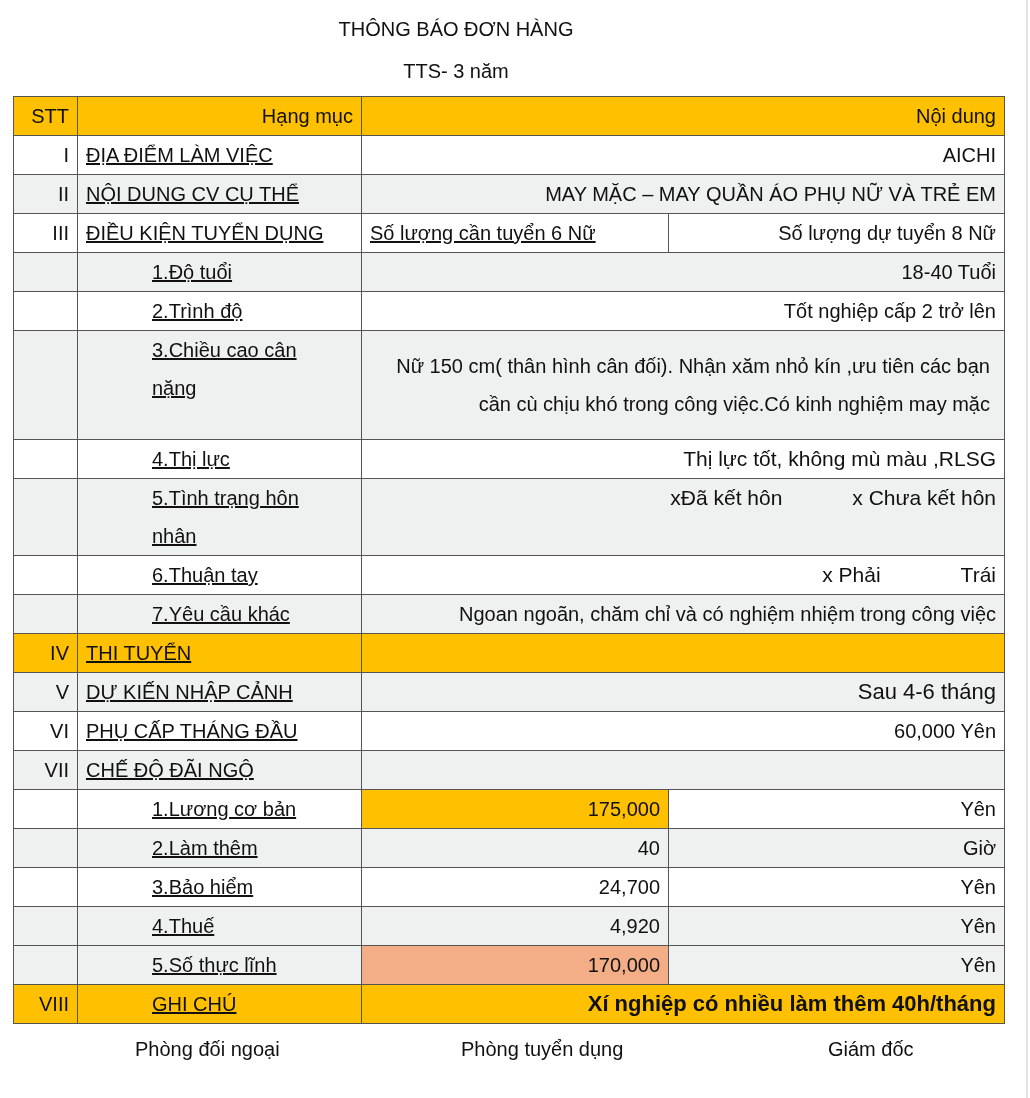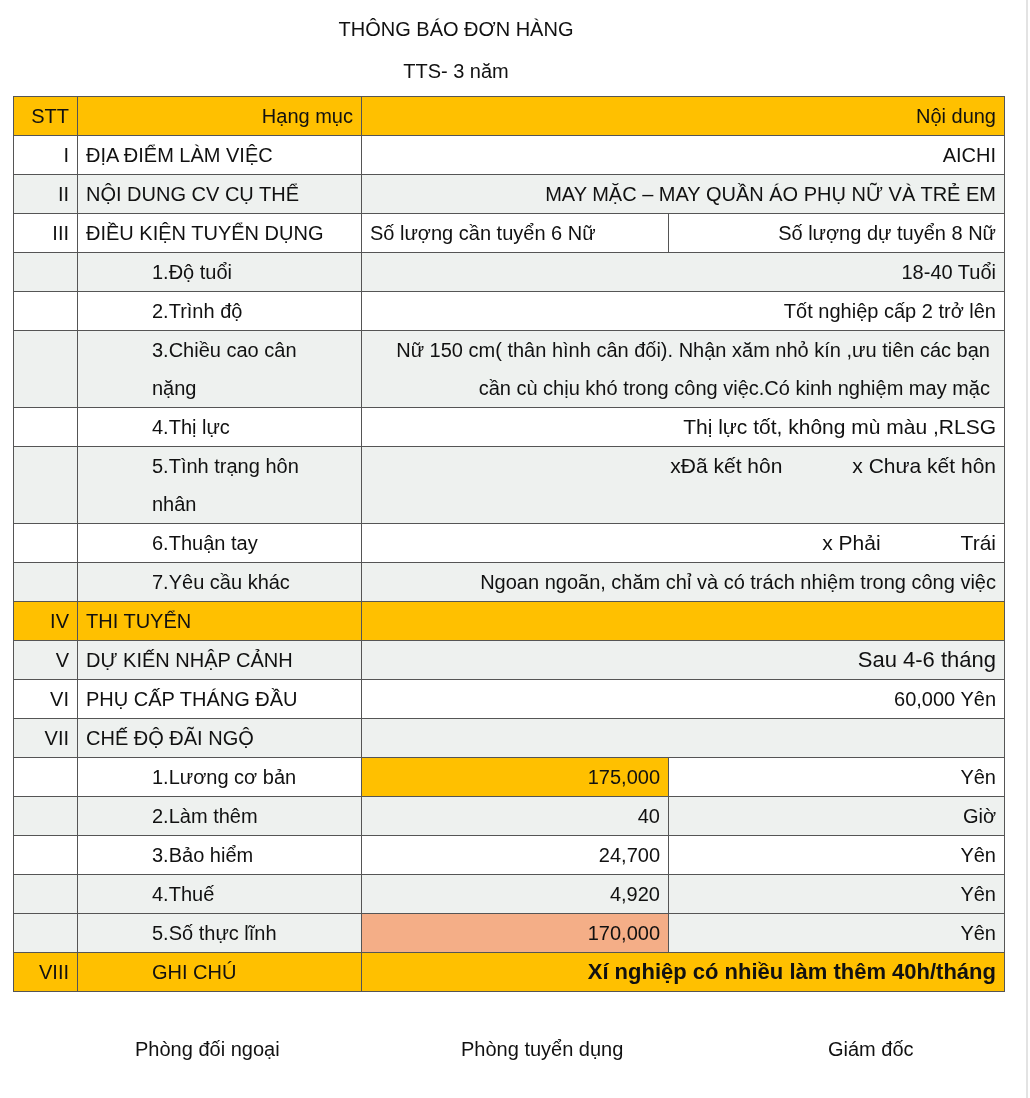--- a/index.html
+++ b/index.html
@@ -10,21 +10,21 @@
   .edge-line { position:absolute; left:1026px; top:0; width:2px; height:1098px; background:#e3e3e3; }
   .title { position:absolute; left:0; width:912px; text-align:center; font-size:20px; color:#111; }
   .t1 { top:18px; }
   .t2 { top:60px; }
   table.doc {
     position:absolute; left:13px; top:96px; width:991px;
     border-collapse:collapse; table-layout:fixed; font-size:20px;
   }
   table.doc td { border:1px solid #555; padding:0 8px; vertical-align:top; line-height:38px; height:37px; box-sizing:border-box; }
   .c { text-align:right; }
-  .l { text-align:left; }
+  .l { text-align:left;text-decoration:underline; }
   .hdr td { background:#ffc000; height:47px; line-height:28px; padding-top:2px; }
   .yel td { background:#ffc000; }
   .w td { background:#ffffff; }
   .g td { background:#eef1ef; }
   td.orange { background:#ffc000 !important; }
   td.salmon { background:#f4ae87 !important; }
   .sub { padding-left:74px !important; }
   .tall { height:76px; }
   .bold { font-weight:bold; font-size:22px; }
   .sig { position:absolute; top:1038px; font-size:20px;margin-left:30px; }
@@ -81,21 +81,21 @@
 
   <tr class="w">
     <td></td>
     <td class="l sub">2.Trình độ</td>
     <td class="c" colspan="2">Tốt nghiệp cấp 2 trở lên</td>
   </tr>
 
   <tr class="g">
     <td class="tall"></td>
     <td class="l sub tall" style="padding-right:20px">3.Chiều cao cân nặng</td>
-    <td class="c tall" colspan="2" style="padding:0 14px">Nữ 150 cm( thân hình cân đối). Nhận xăm nhỏ kín ,ưu tiên các bạn cần cù chịu khó trong công việc.Có kinh nghiệm may mặc</td>
+    <td class="c tall" colspan="2" style="padding:16px 14px">Nữ 150 cm( thân hình cân đối). Nhận xăm nhỏ kín ,ưu tiên các bạn cần cù chịu khó trong công việc.Có kinh nghiệm may mặc</td>
   </tr>
 
   <tr class="w">
     <td></td>
     <td class="l sub">4.Thị lực</td>
     <td class="c" colspan="2" style="font-size:21px">Thị lực tốt, không mù màu ,RLSG</td>
   </tr>
 
   <tr class="g">
     <td class="tall"></td>
@@ -105,21 +105,21 @@
 
   <tr class="w">
     <td></td>
     <td class="l sub">6.Thuận tay</td>
     <td class="c" colspan="2" style="font-size:21px"><span>x Phải</span><span class="gap2"></span><span>Trái</span></td>
   </tr>
 
   <tr class="g">
     <td></td>
     <td class="l sub">7.Yêu cầu khác</td>
-    <td class="c" colspan="2">Ngoan ngoãn, chăm chỉ và có trách nhiệm trong công việc</td>
+    <td class="c" colspan="2">Ngoan ngoãn, chăm chỉ và có nghiệm nhiệm trong công việc</td>
   </tr>
 
   <tr class="yel">
     <td class="c">IV</td>
     <td class="l">THI TUYỂN</td>
     <td class="c" colspan="2"></td>
   </tr>
 
   <tr class="g">
     <td class="c">V</td>

